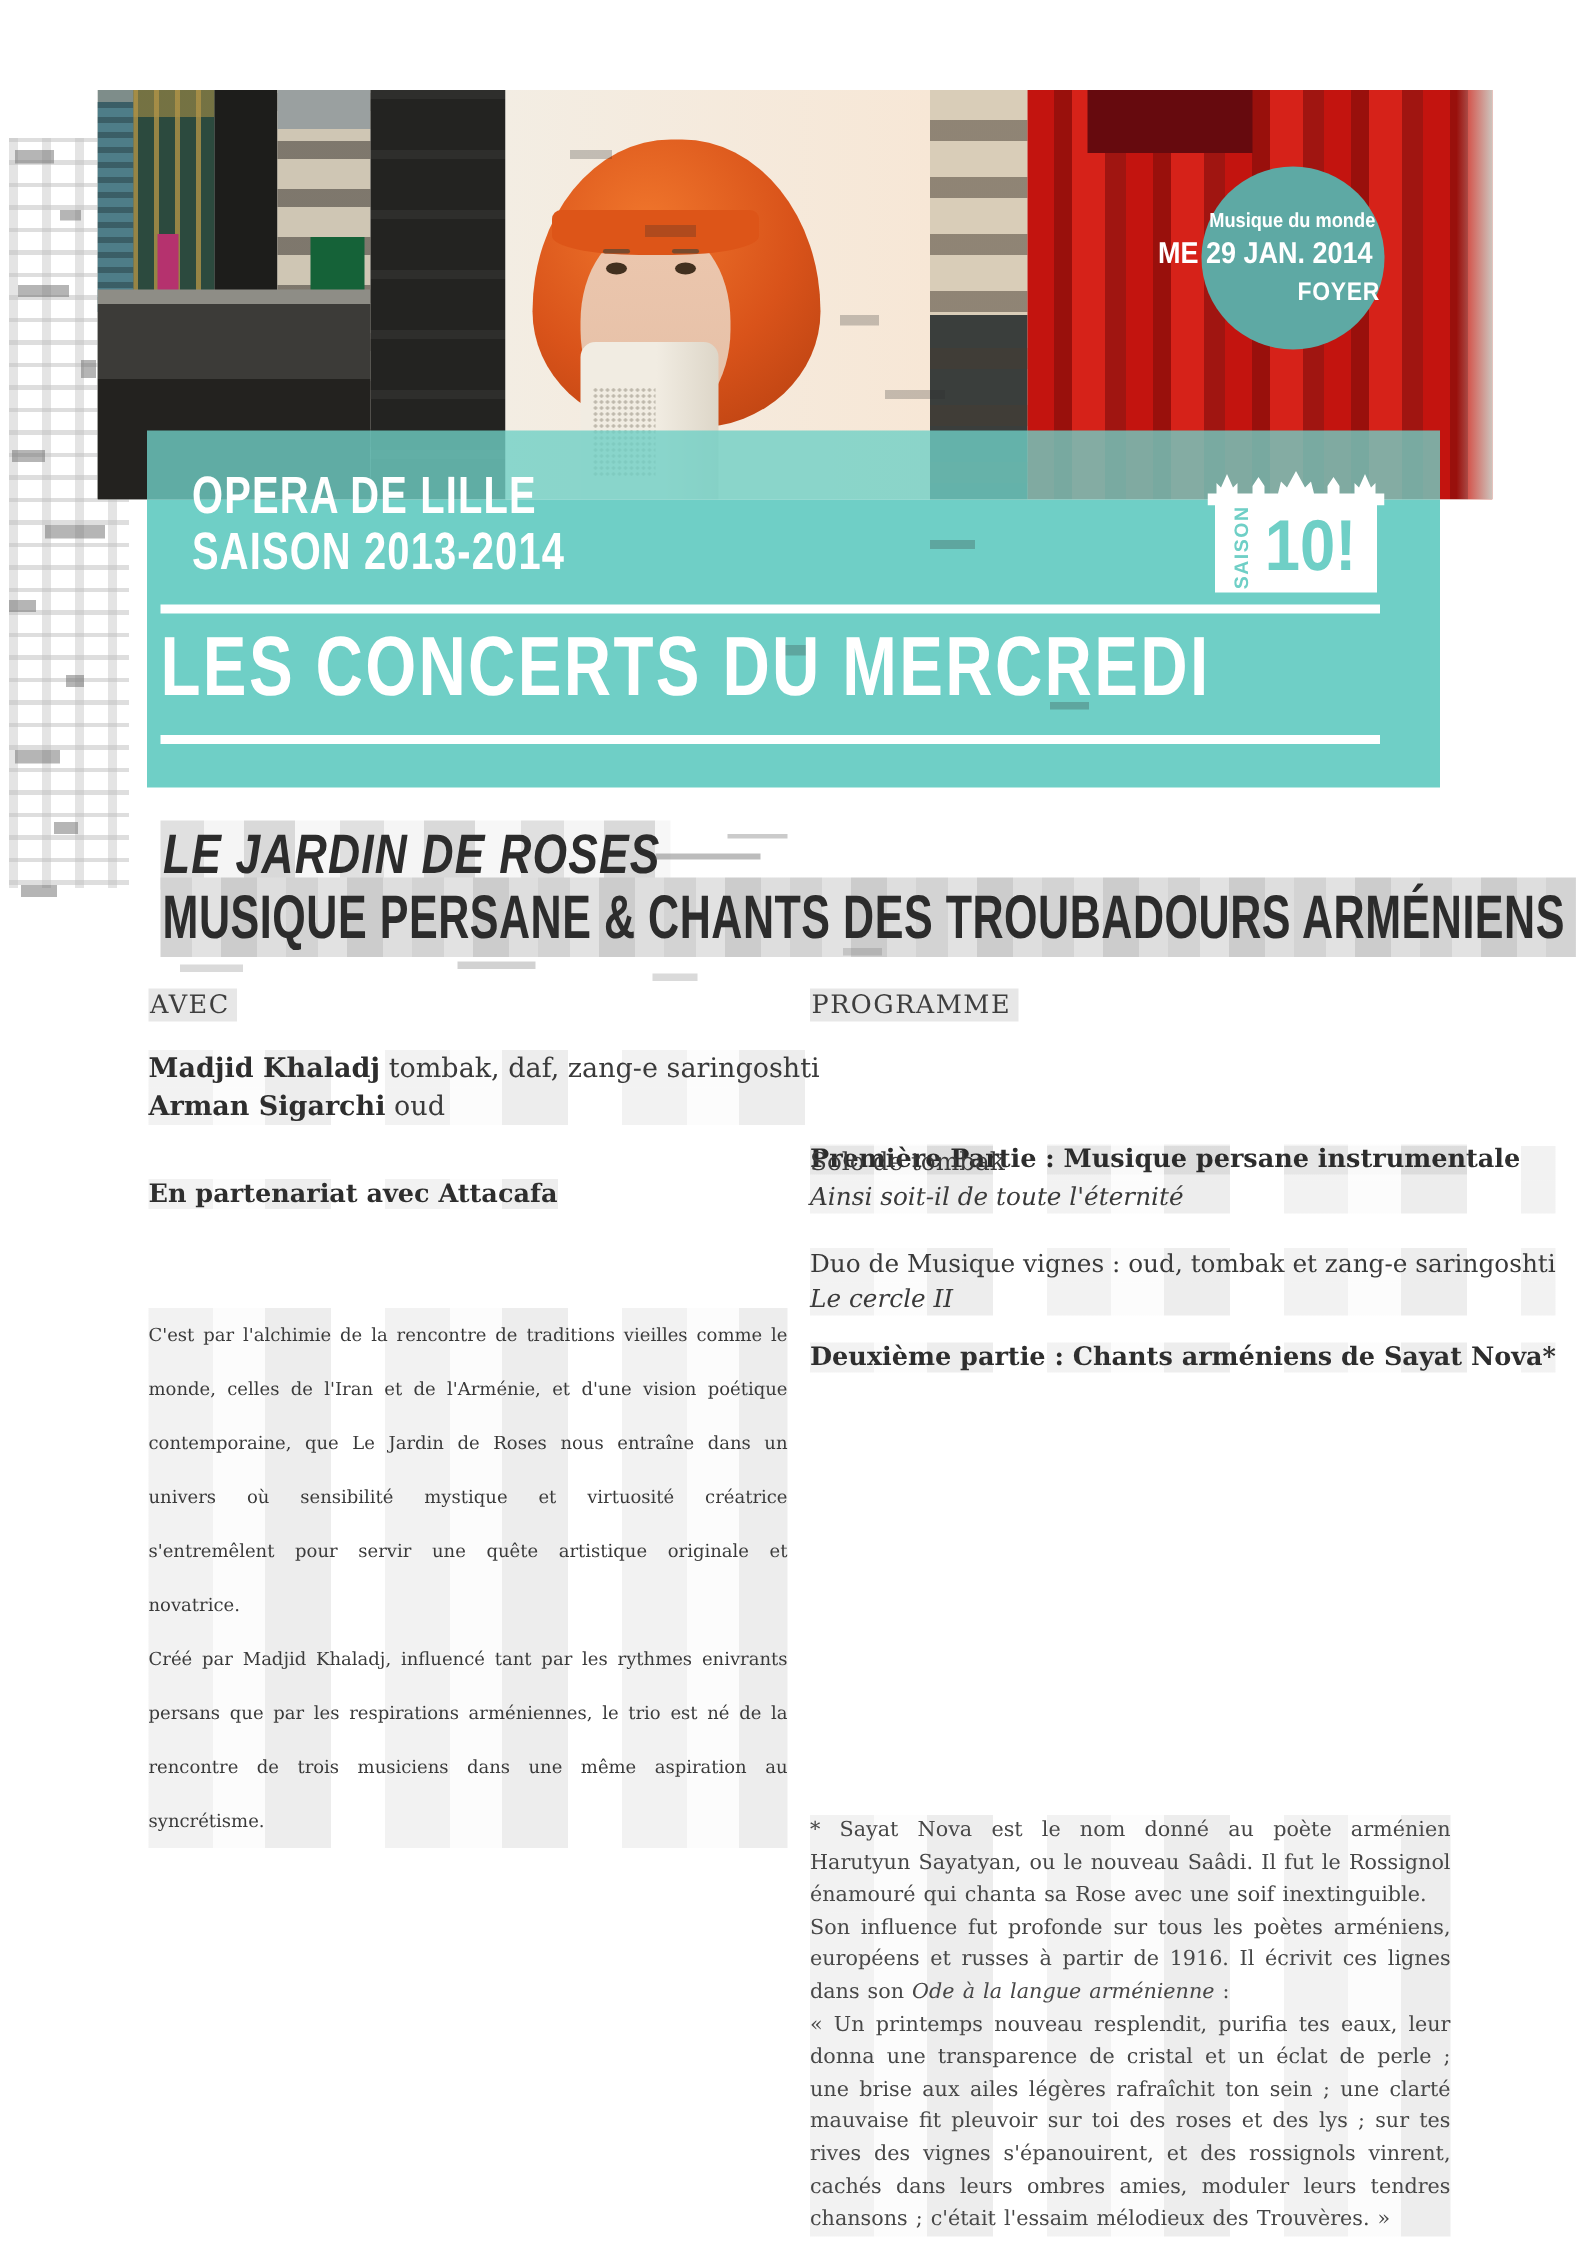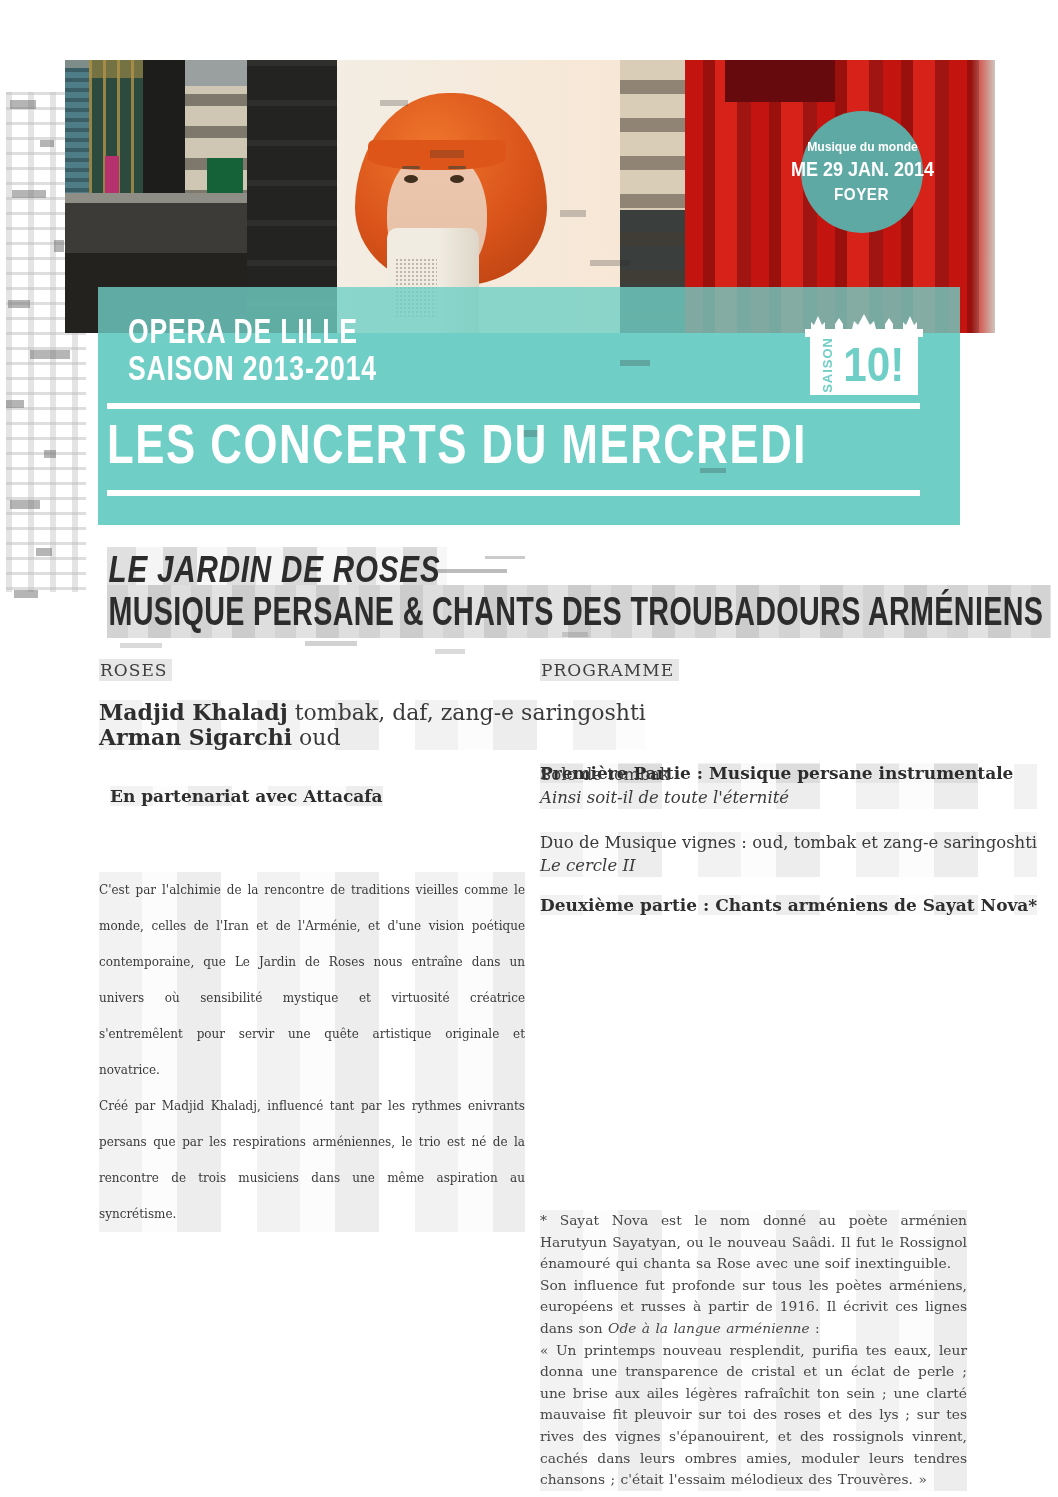--- a/index.html
+++ b/index.html
@@ -45,21 +45,21 @@
        background-image:radial-gradient(#8a8374 1px,transparent 1.2px);background-size:4px 4px;}
   .bldgC{position:absolute;left:555px;top:0;width:65px;height:273px;background:#d9cdb8;
          background-image:repeating-linear-gradient(180deg,rgba(70,60,50,.5) 20px,rgba(70,60,50,.5) 34px,transparent 34px,transparent 58px),
                           linear-gradient(180deg,transparent 0 55%,#3a3e3c 55%);}
   .curtain{position:absolute;left:620px;top:0;width:310px;height:273px;
            background:repeating-linear-gradient(90deg,#c3140f 0 18px,#99100c 18px 30px,#d62219 30px 52px,#a01511 52px 66px);}
   .curtainTop{position:absolute;left:40px;top:0;width:110px;height:42px;background:#660a0e;}
   .curtainEdge{position:absolute;right:0;top:0;width:24px;height:100%;
            background:linear-gradient(90deg,rgba(255,255,255,0),#cdc5be);}
   .badge{position:absolute;left:736px;top:51px;width:122px;height:122px;border-radius:50%;
-         background:#5ea9a4;display:flex;flex-direction:column;align-items:center;justify-content:center;
+         background:#5ea9a4;display:flex;flex-direction:column;align-items:flex-end;justify-content:center;
          color:#fff;font-family:"Liberation Sans",sans-serif;font-weight:bold;text-align:center;z-index:3;}
   .badge .b1{font-size:13.5px;transform:scaleX(.9);white-space:nowrap;}
   .badge .b2{font-size:20px;margin-top:4px;transform:scaleX(.9);white-space:nowrap;}
   .badge .b3{font-size:17px;margin-top:4px;transform:scaleX(.9);letter-spacing:.5px;}
 
   
   .band{position:absolute;left:98px;top:287px;width:862px;height:192px;}
   .bandTop{position:absolute;left:0;top:0;width:100%;height:46px;background:rgba(111,207,198,.8);}
   .bandMain{position:absolute;left:0;top:46px;width:100%;height:192px;background:#6fcfc6;}
   .bandContent{position:absolute;left:0;top:0;width:100%;height:100%;color:#fff;
@@ -88,23 +88,23 @@
       transform:scaleX(.7);transform-origin:0 0;white-space:nowrap;letter-spacing:.5px;}
   .hlstripes{background-image:repeating-linear-gradient(90deg,#d3d3d3 0 30px,#e2e2e2 30px 58px,#cccccc 58px 92px,#dedede 92px 120px);
       padding:3px 10px 4px 2px;}
   .hlstripes2{background-image:repeating-linear-gradient(90deg,rgba(0,0,0,.12) 0 36px,rgba(0,0,0,.04) 36px 70px,rgba(0,0,0,.15) 70px 112px,rgba(0,0,0,.03) 112px 150px);
       padding:2px 8px 3px 2px;}
 
   
   .colHead{position:absolute;font-size:17px;letter-spacing:1px;color:#3e3e3e;}
   .colHead span{background:#e7e7e7;padding:1px 5px 1px 1px;}
   .avecH{left:99px;top:660px;} .progH{left:540px;top:660px;}
-  .artists{position:absolute;left:99px;top:700px;font-size:22px;line-height:25px;color:#3a3a3a;}
+  .artists{position:absolute;left:99px;top:700px;font-size:18px;line-height:25px;color:#3a3a3a;}
   .artists b{color:#2e2e2e;}
-  .partner{position:absolute;left:110px;top:786px;font-size:17px;font-weight:bold;color:#2e2e2e;}
+  .partner{position:absolute;left:99px;top:786px;font-size:17px;font-weight:bold;color:#2e2e2e;}
   .gpatch{background-image:repeating-linear-gradient(90deg,rgba(0,0,0,.05) 0 43px,rgba(0,0,0,.012) 43px 78px,rgba(0,0,0,.07) 78px 122px,rgba(0,0,0,0) 122px 158px);}
   .intro{position:absolute;left:99px;top:872px;width:426px;font-size:12px;line-height:36px;
          text-align:justify;color:#3a3a3a;word-spacing:2px;}
   .progPart{position:absolute;left:540px;font-size:17px;font-weight:bold;color:#2e2e2e;}
   .pp1{top:723px;margin-top:40px;} .pp2{top:895px;}
   .progItems{position:absolute;left:540px;top:764px;font-size:16.5px;line-height:22.5px;color:#3a3a3a;}
   .work{font-style:italic;}
   .itemGap{height:23px;}
   .works{position:absolute;left:540px;top:940px;font-size:16.5px;line-height:21px;
          font-style:italic;color:#3a3a3a;}
@@ -177,21 +177,21 @@
           <span class="logoSaison">SAISON</span>
           <span class="logoNum">10!</span>
         </div>
       </div>
     </div>
   </div>
 
   <div class="t1"><span class="hlstripes2">LE JARDIN DE ROSES</span></div>
   <div class="t2"><span class="hlstripes">MUSIQUE PERSANE &amp; CHANTS DES TROUBADOURS ARMÉNIENS</span></div>
 
-  <div class="colHead avecH"><span>ROSES</span></div>
+  <div class="colHead avecH"><span>AVEC</span></div>
   <div class="artists">
     <div class="gpatch"><b>Madjid Khaladj</b> <span>tombak, daf, zang-e saringoshti</span></div>
     <div class="gpatch"><b>Arman Sigarchi</b> <span>oud</span></div>
   </div>
   <div class="partner gpatch">En partenariat avec Attacafa</div>
   <div class="intro">
     <div class="gpatch">C'est par l'alchimie de la rencontre de traditions vieilles comme le monde, celles de l'Iran et de l'Arménie, et d'une vision poétique contemporaine, que Le Jardin de Roses nous entraîne dans un univers où sensibilité mystique et virtuosité créatrice s'entremêlent pour servir une quête artistique originale et novatrice.</div>
     <div class="gpatch">Créé par Madjid Khaladj, influencé tant par les rythmes enivrants persans que par les respirations arméniennes, le trio est né de la rencontre de trois musiciens dans une même aspiration au syncrétisme.</div>
   </div>
 

